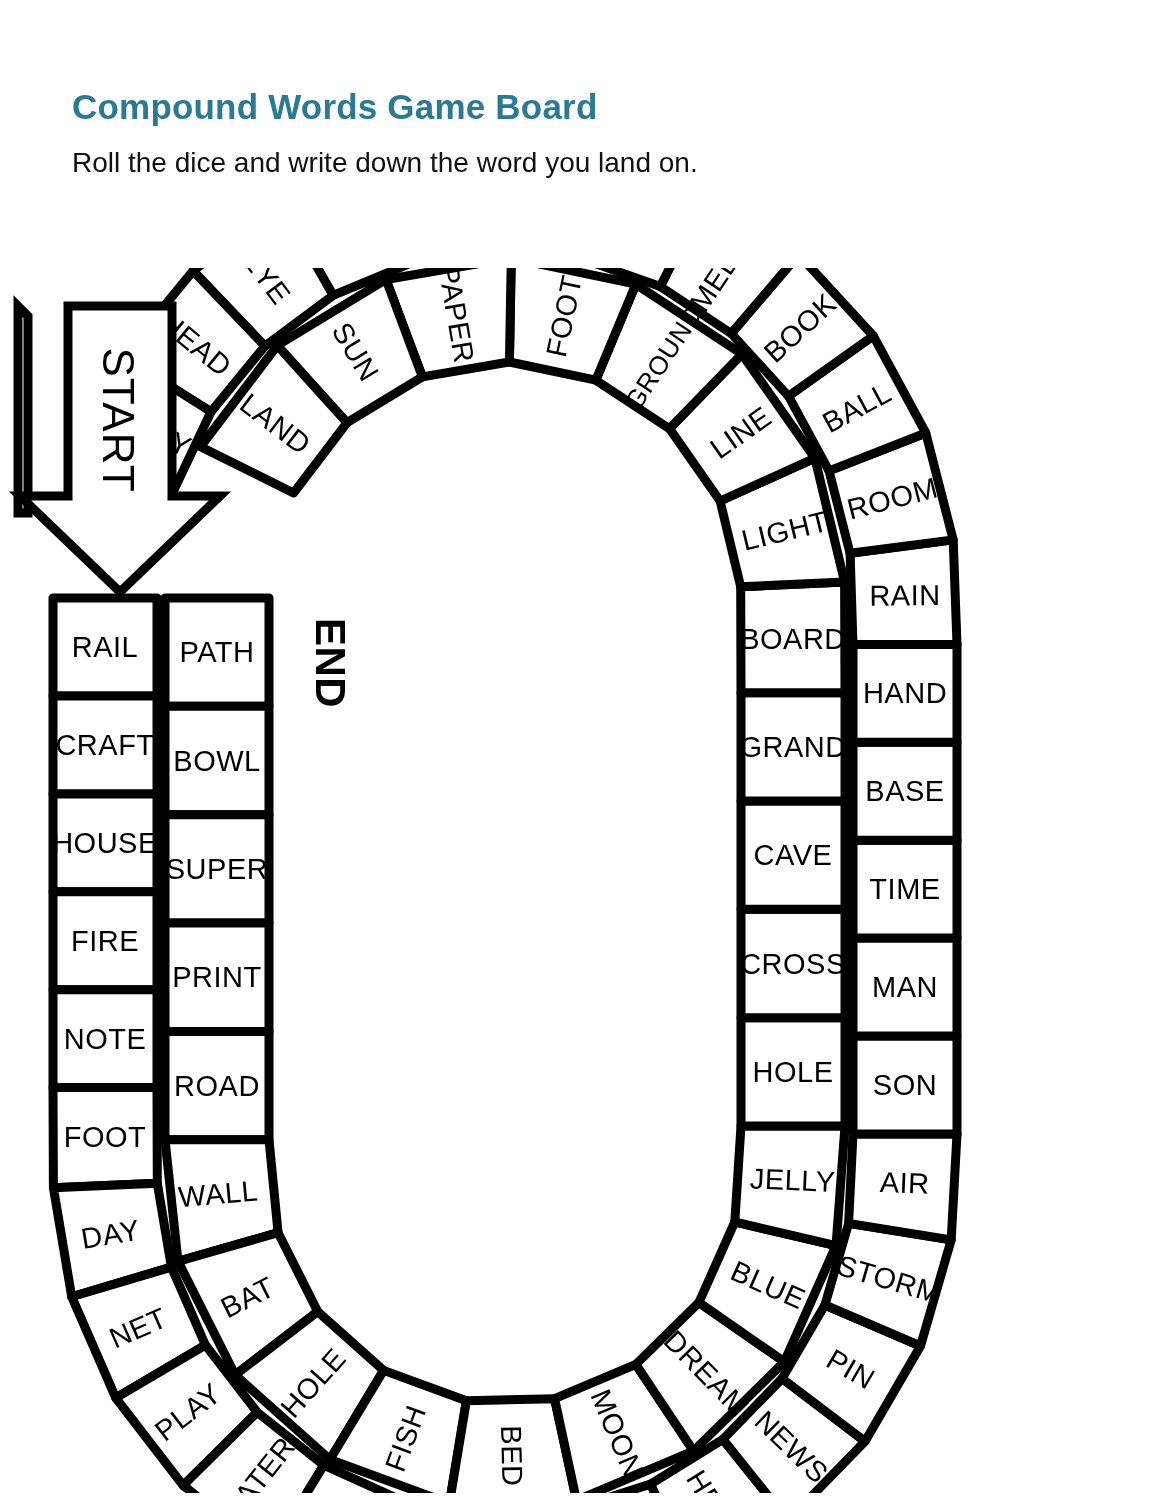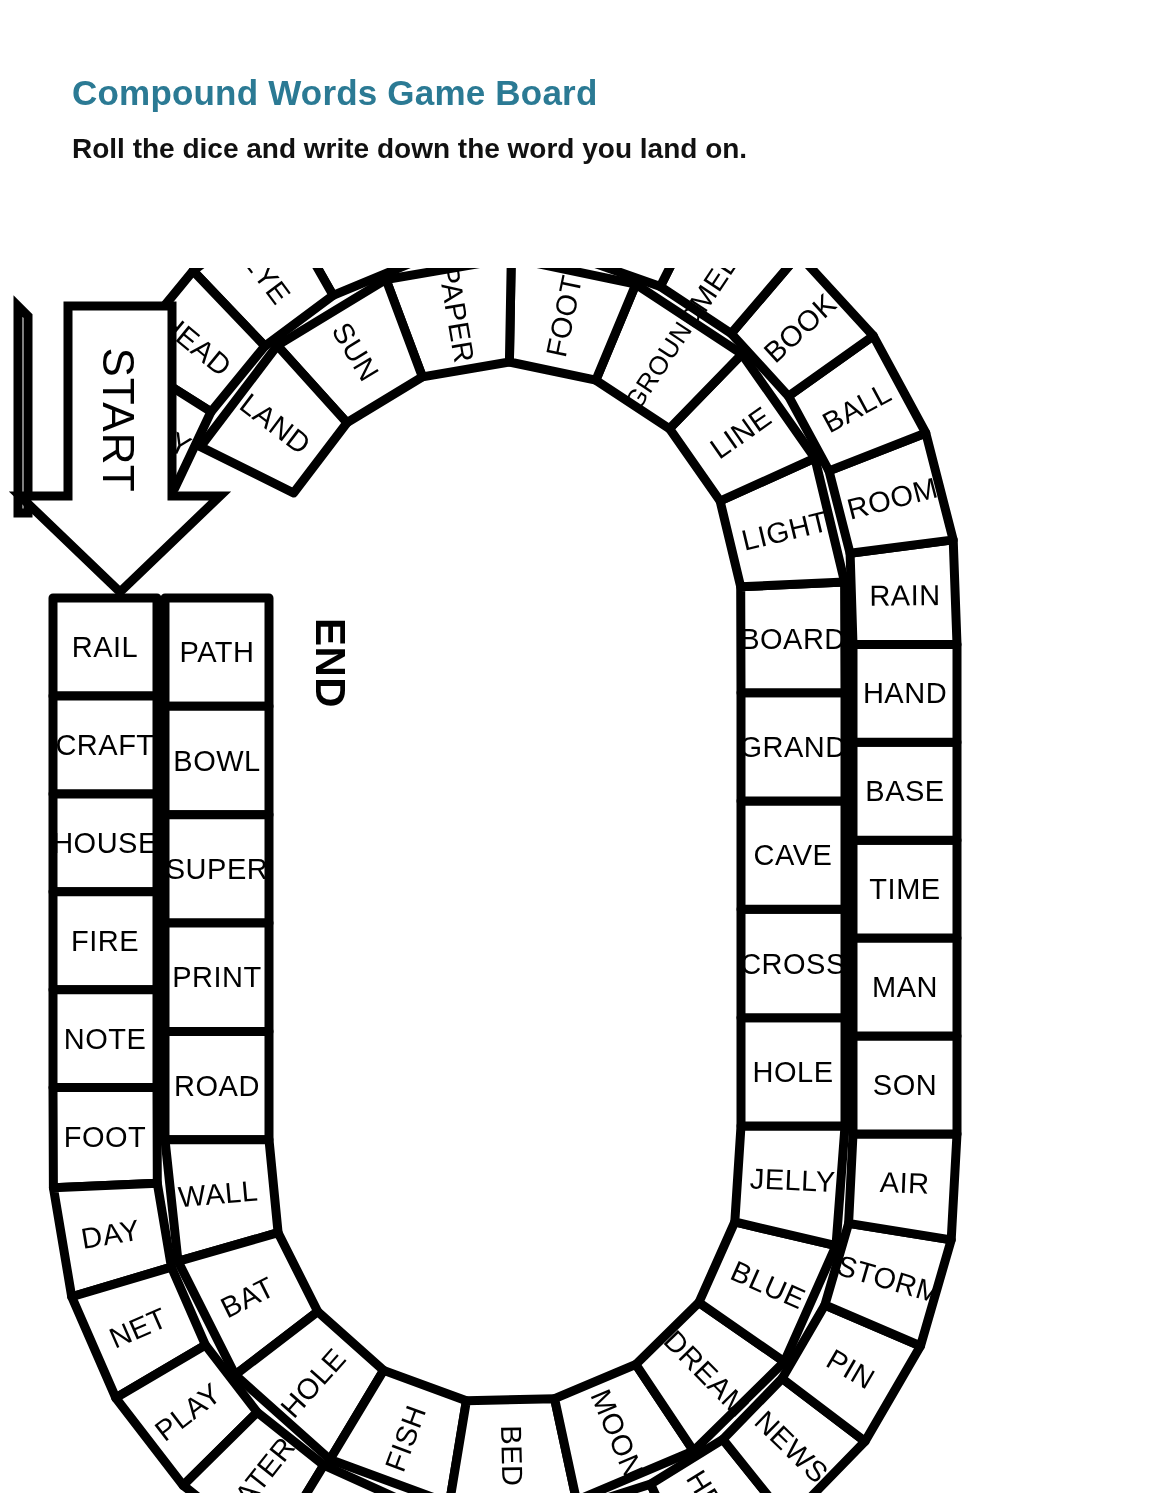--- a/index.html
+++ b/index.html
@@ -15,34 +15,34 @@
     overflow: hidden;
     position: relative;
   }
   #worksheet {
     position: absolute;
     inset: 0;
   }
   .header {
     position: absolute;
     left: 72px;
-    top: 74px;
+    top: 88px;
     width: 1000px;
   }
   .title {
     font-size: 35px;
     font-weight: 700;
     color: #2b7a94;
     letter-spacing: 0.2px;
     margin: 0 0 16px 0;
     line-height: 1.1;
   }
   .instr {
     font-size: 28px;
-    font-weight: 700;
+    font-weight: 400;
     color: #111111;
     line-height: 1.42;
     margin: 0;
   }
   .board-wrap {
     position: absolute;
     left: 0;
     top: 268px;
     width: 1163px;
     height: 1225px;

